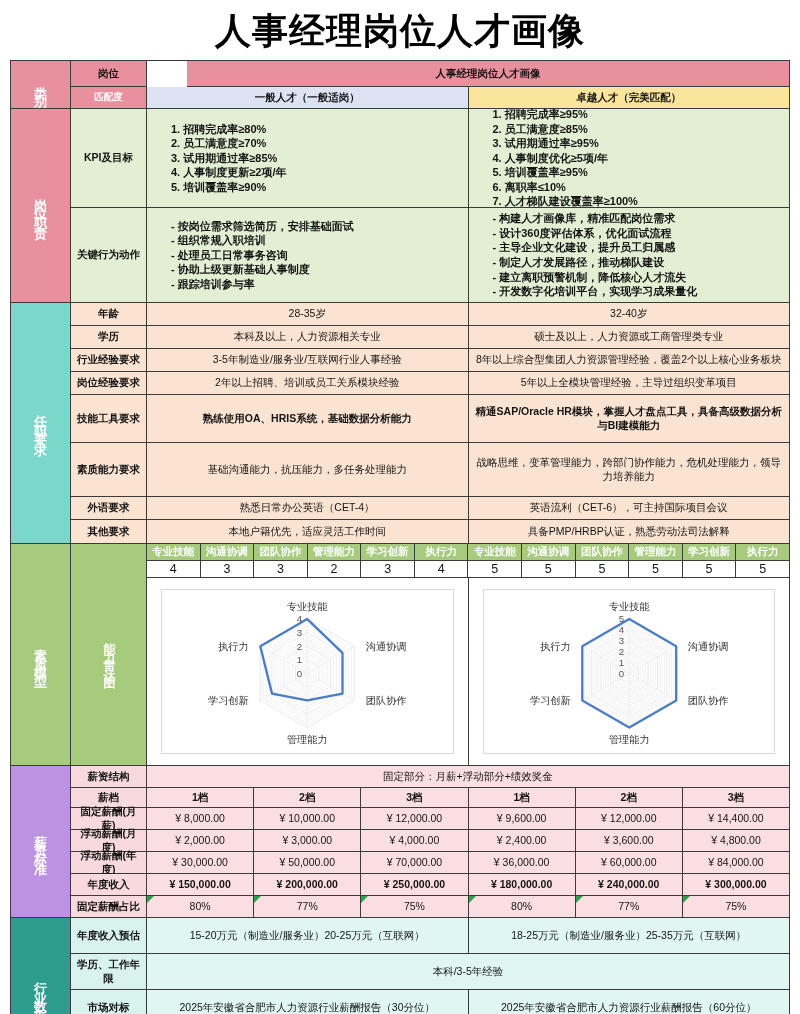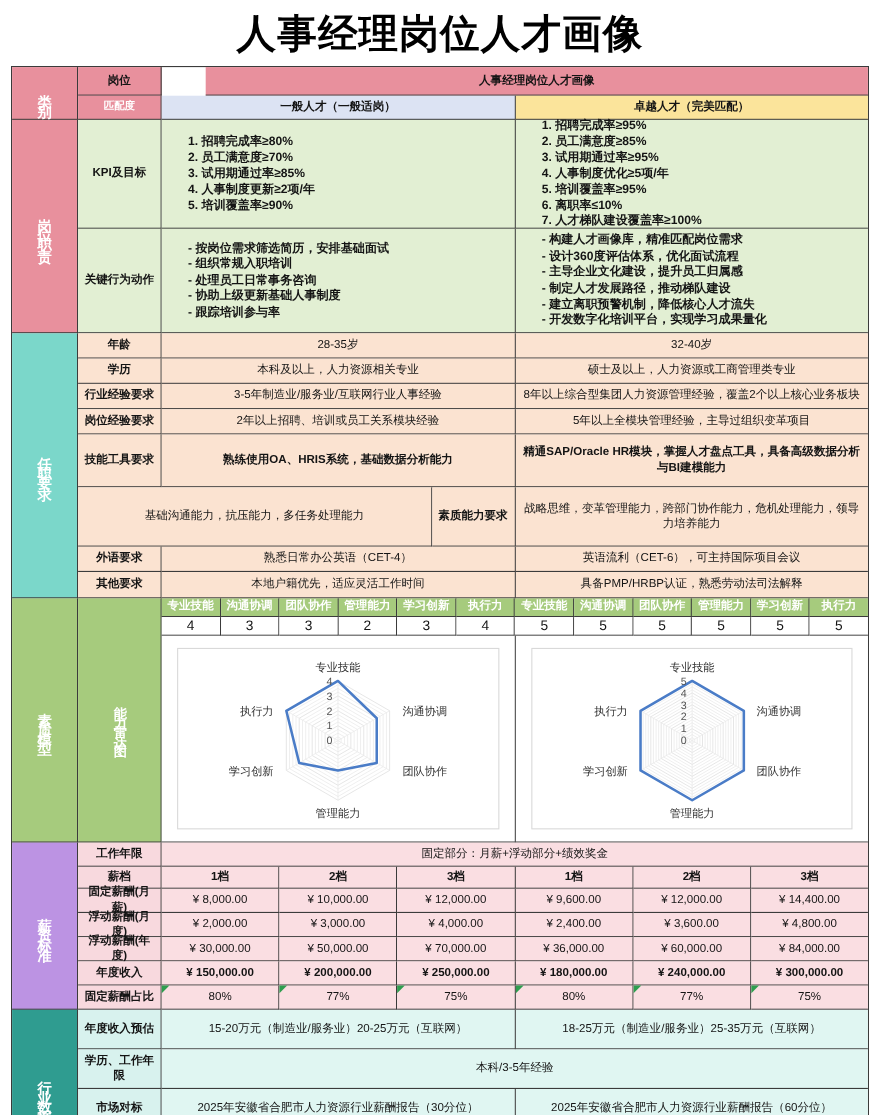--- a/index.html
+++ b/index.html
@@ -145,22 +145,22 @@
           <div class="cell lbl bg-peach">岗位经验要求</div>
           <div class="cell half bg-peach">2年以上招聘、培训或员工关系模块经验</div>
           <div class="cell half bg-peach">5年以上全模块管理经验，主导过组织变革项目</div>
         </div>
         <div class="row r-skillrow">
           <div class="cell lbl bg-peach">技能工具要求</div>
           <div class="cell half bg-peach bold">熟练使用OA、HRIS系统，基础数据分析能力</div>
           <div class="cell half bg-peach bold">精通SAP/Oracle HR模块，掌握人才盘点工具，具备高级数据分析与BI建模能力</div>
         </div>
         <div class="row r-qual">
+          <div class="cell lbl bg-peach">素质能力要求</div>
           <div class="cell half bg-peach">基础沟通能力，抗压能力，多任务处理能力</div>
-          <div class="cell lbl bg-peach">素质能力要求</div>
           <div class="cell half bg-peach">战略思维，变革管理能力，跨部门协作能力，危机处理能力，领导力培养能力</div>
         </div>
         <div class="row r-sm">
           <div class="cell lbl bg-peach">外语要求</div>
           <div class="cell half bg-peach">熟悉日常办公英语（CET-4）</div>
           <div class="cell half bg-peach">英语流利（CET-6），可主持国际项目会议</div>
         </div>
         <div class="row r-other">
           <div class="cell lbl bg-peach">其他要求</div>
           <div class="cell half bg-peach">本地户籍优先，适应灵活工作时间</div>
@@ -288,21 +288,21 @@
               </div>
           </div>
         </div>
       </div>
     </div>
 
     <div class="sec">
       <div class="cell cat bg-purple vtext">薪资标准</div>
       <div class="rows">
         <div class="row r-struct">
-          <div class="cell lbl bg-salpink">工作年限</div>
+          <div class="cell lbl bg-salpink">薪资结构</div>
           <div class="cell full bg-salpink2">固定部分：月薪+浮动部分+绩效奖金</div>
         </div>
         <div class="row r-tier">
           <div class="cell lbl bg-salpink">薪档</div>
           <div class="cell half bg-salpink2 bold">1档</div>
           <div class="cell half bg-salpink2 bold">2档</div>
           <div class="cell half bg-salpink2 bold">3档</div>
           <div class="cell half bg-salpink2 bold">1档</div>
           <div class="cell half bg-salpink2 bold">2档</div>
           <div class="cell half bg-salpink2 bold">3档</div>

